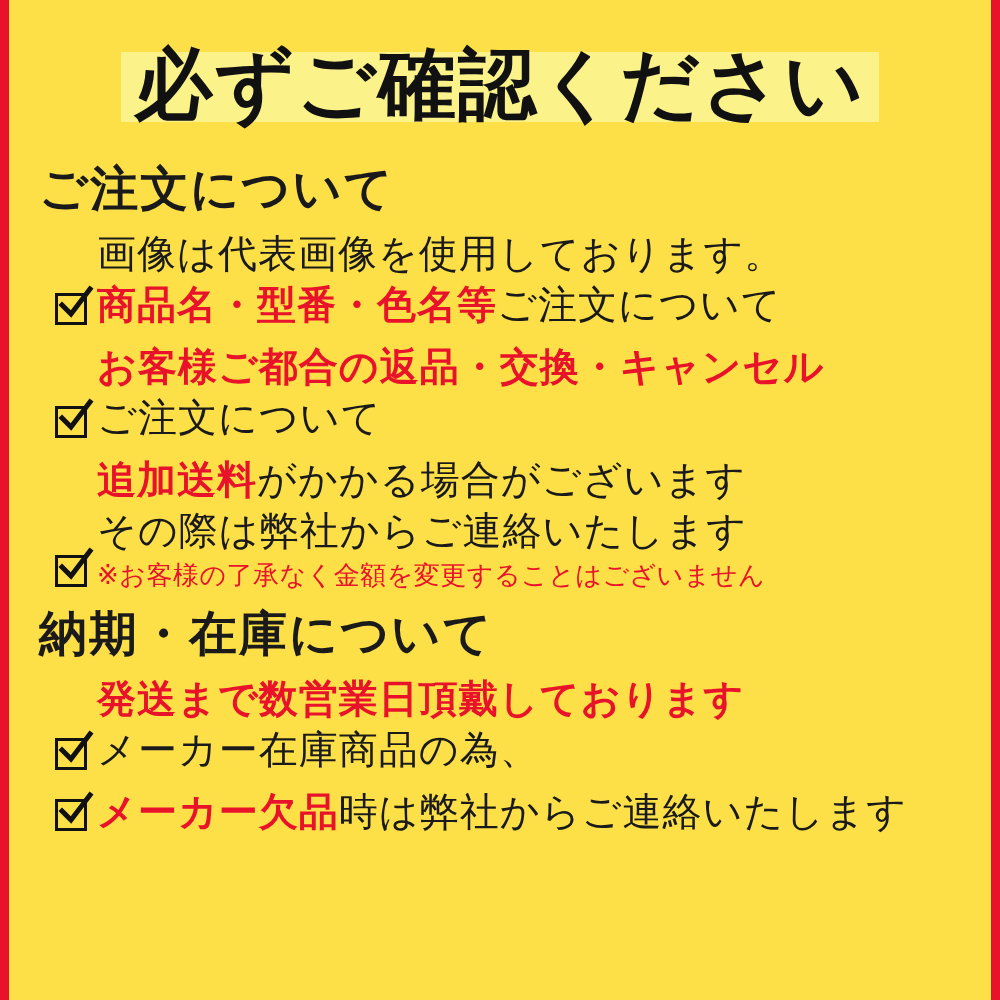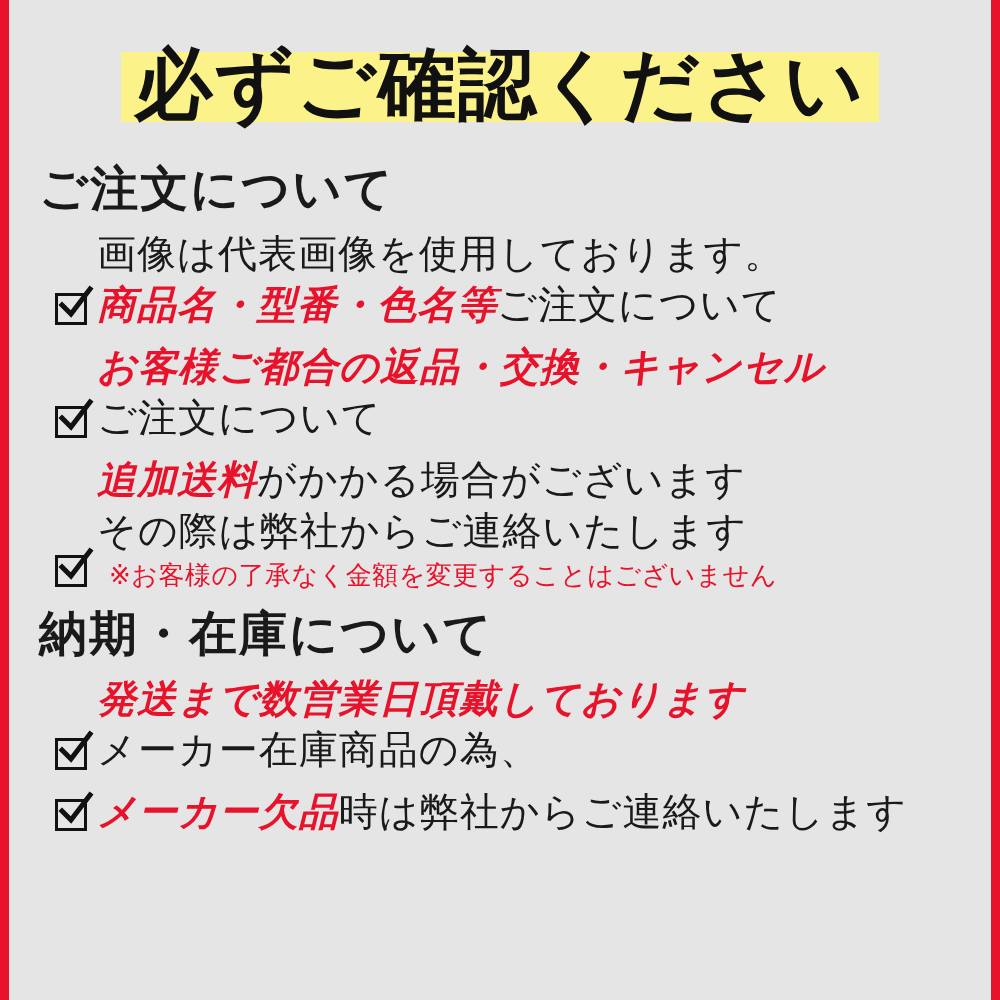--- a/index.html
+++ b/index.html
@@ -12,21 +12,21 @@
     background: #ffffff;
     font-family: "DejaVu Sans", "Liberation Sans", sans-serif;
     overflow: hidden;
     position: relative;
   }
   .page {
     position: relative;
     width: 1000px;
     height: 1000px;
     box-sizing: border-box;
-    background: #e5e5e5;
+    background: #fde047;
   }
   
   .edge-left, .edge-right {
     position: absolute;
     top: 0;
     width: 9px;
     height: 1000px;
     background: #e8122a;
   }
   .edge-left { left: 0; }
@@ -124,23 +124,22 @@
     color: #1a1a1a;
     letter-spacing: 1px;
     white-space: nowrap;
   }
   .line.note {
     font-size: 26px;
     line-height: 1.3;
     color: #e8122a;
     letter-spacing: 0.5px;
     margin-top: 2px;
-    margin-left: 12px;
-  }
-  .red { color: #e8122a; font-style: italic; }
+  }
+  .red { color: #e8122a; }
   .blk { color: #1a1a1a; }
   .bold { font-weight: bold; }
 </style>
 </head>
 <body>
 
 <div class="page">
   <div class="edge-left"></div>
   <div class="edge-right"></div>
 

